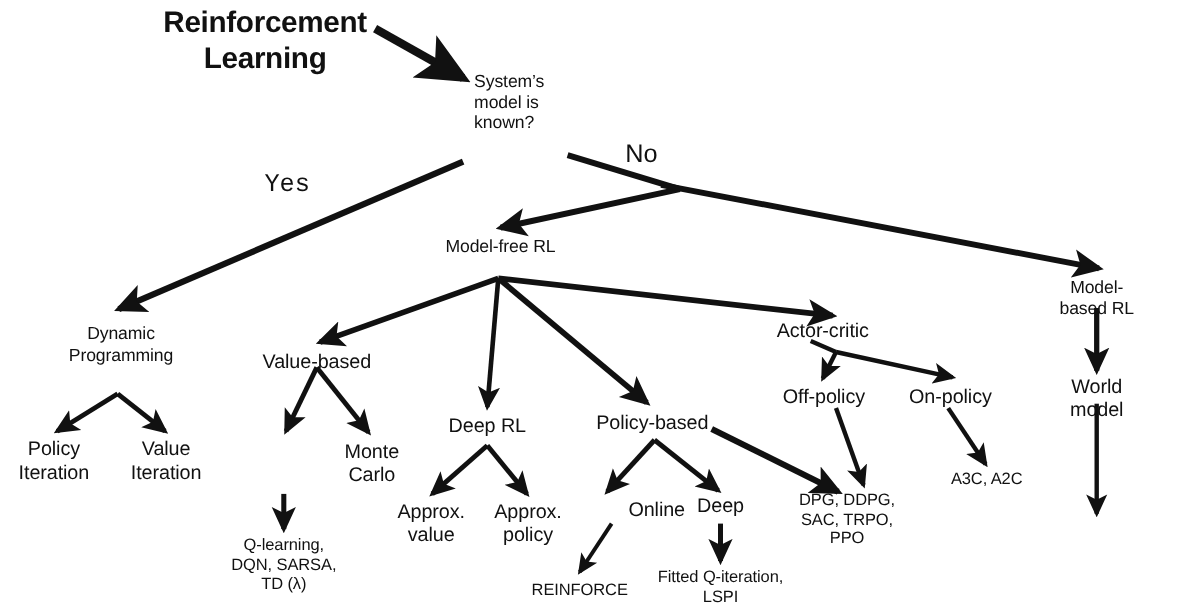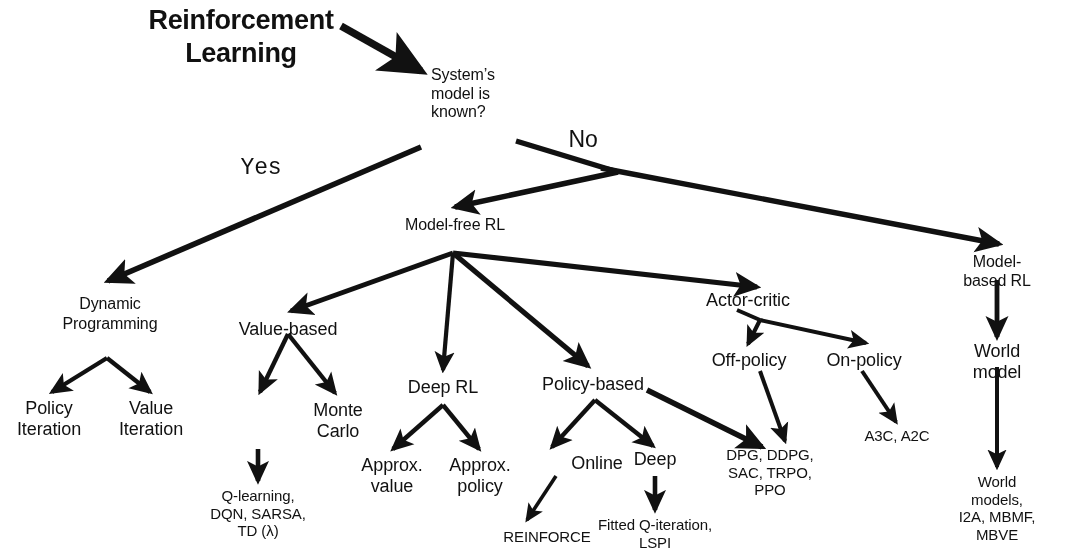--- a/index.html
+++ b/index.html
@@ -142,35 +142,33 @@
 
   <div class="node c mid" style="left:480px; top:455px;">Approx.
 policy</div>
 
   <div class="node c mid" style="left:593px; top:374px;">Policy-based</div>
 
   <div class="node c mid" style="left:557px; top:453px;margin-left:40px;">Online</div>
 
   <div class="node c mid" style="left:655px; top:449px;">Deep</div>
 
-  <div class="node c small" style="left:547px; top:528px;">REINFORCE</div>
+  <div class="node c small" style="left:527px; top:528px;">REINFORCE</div>
 
   <div class="node c small" style="left:655px; top:516px;">Fitted Q-iteration,
 LSPI</div>
 
   <div class="node c mid" style="left:748px; top:290px;">Actor-critic</div>
 
   <div class="node c mid" style="left:749px; top:350px;">Off-policy</div>
 
   <div class="node c mid" style="left:864px; top:350px;text-align:center;">On-policy</div>
 
   <div class="node c small" style="left:770px; top:446px;">DPG, DDPG,
 SAC, TRPO,
 PPO</div>
 
   <div class="node c small" style="left:897px; top:427px;">A3C, A2C</div>
 
   <div class="node c mid" style="left:997px; top:341px;">World model</div>
 
-  <div class="node c small" style="left:997px; top:473px;">World models,
-I2A, MBMF, MBVE</div>
 
 </div>
 
 </body></html>

